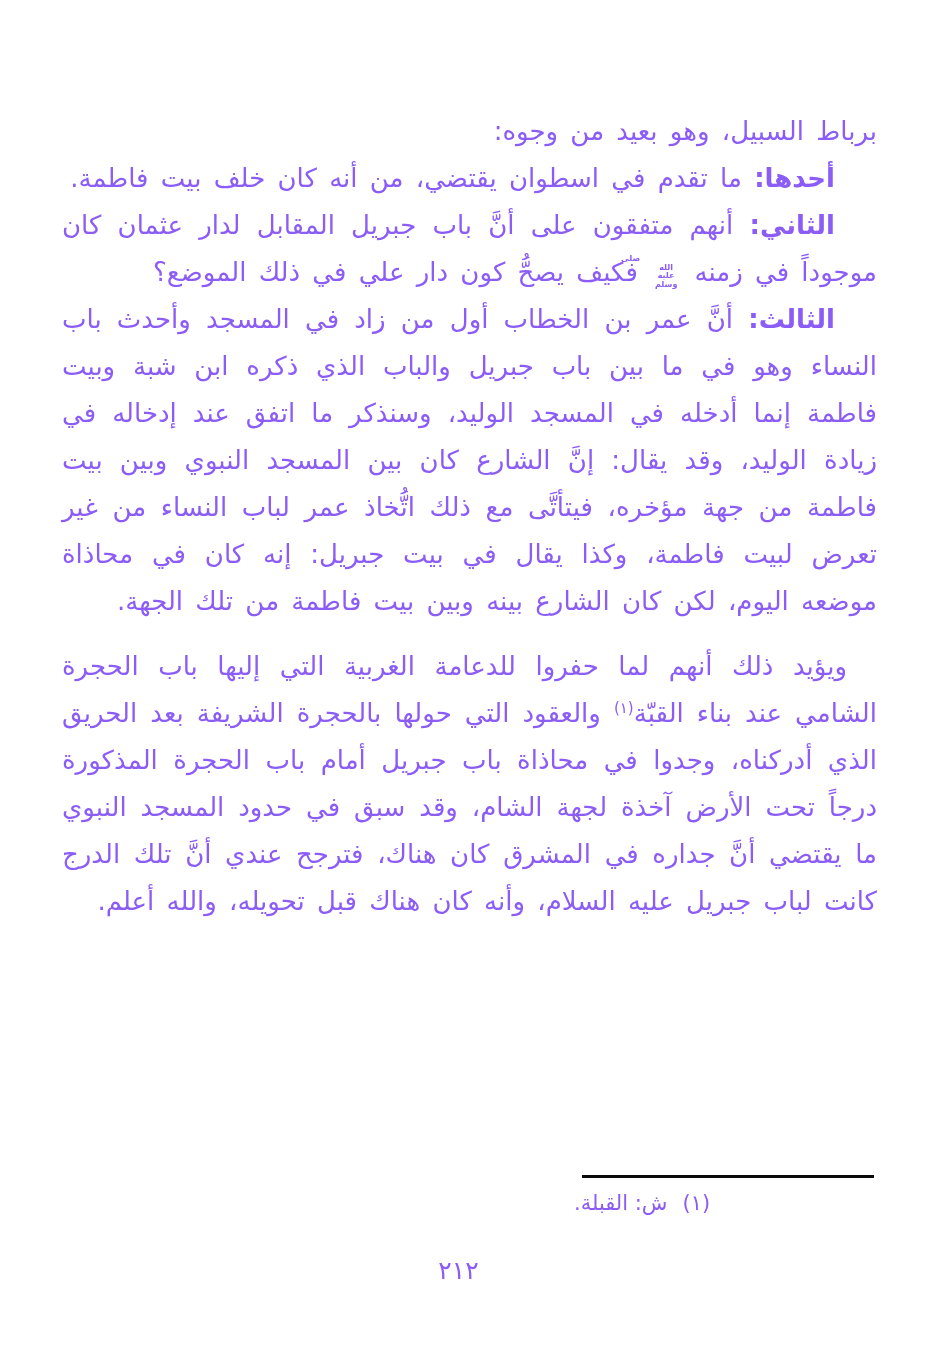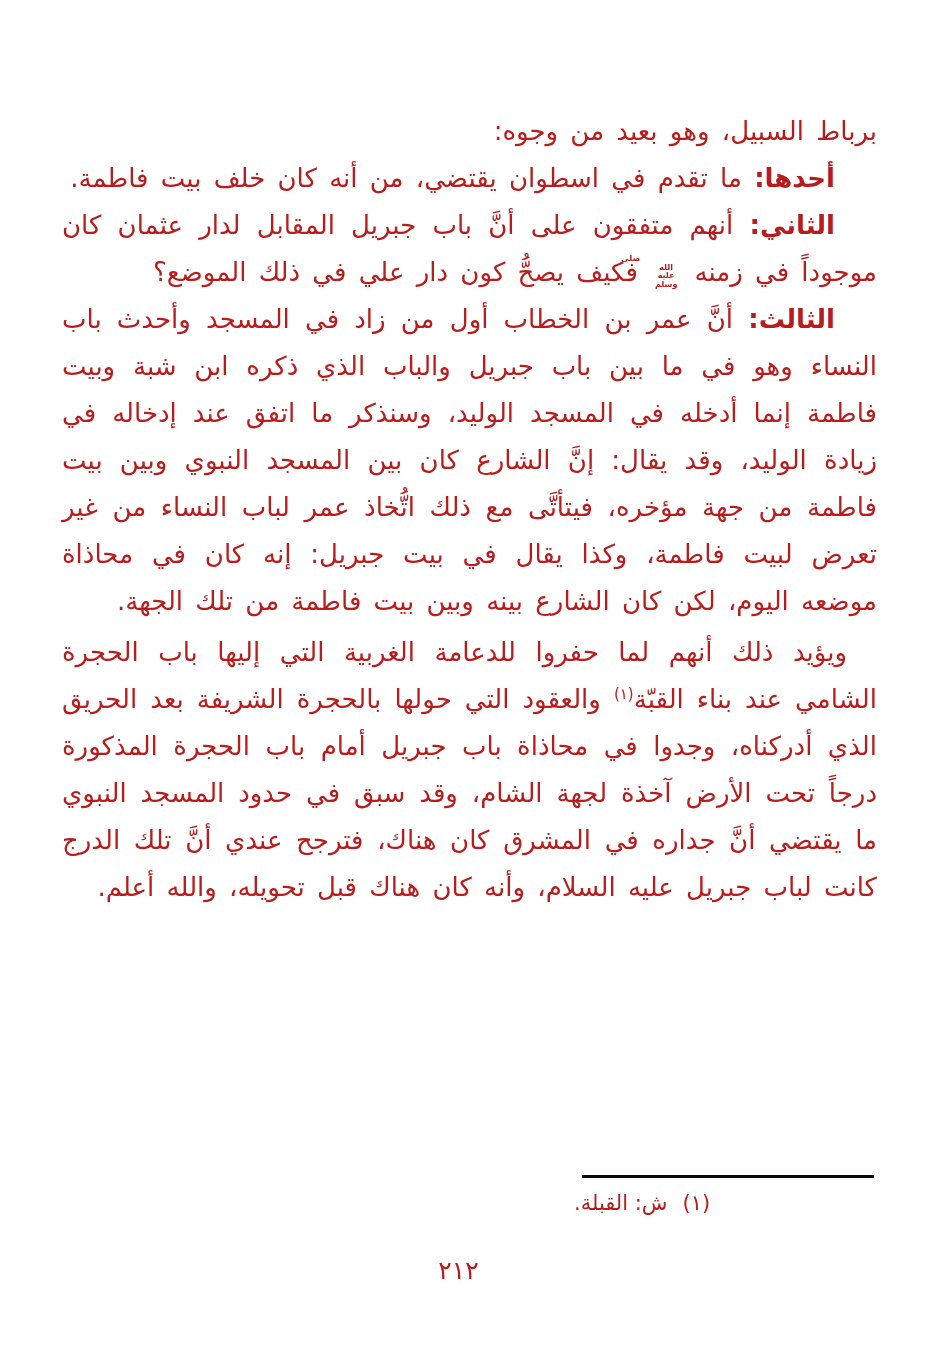--- a/index.html
+++ b/index.html
@@ -5,21 +5,21 @@
   html, body {
     margin: 0;
     padding: 0;
     background: #ffffff;
   }
   .page {
     position: relative;
     width: 941px;
     height: 1355px;
     background: #ffffff;
-    color: #b91c1c;
+    color: #8b5cf6;
     font-family: "DejaVu Sans", sans-serif;
     overflow: hidden;
   }
   .text-block {
     position: absolute;
     top: 108px;
     right: 64px;
     left: 62px;
     direction: rtl;
     unicode-bidi: embed;
@@ -29,21 +29,21 @@
     word-spacing: 4px;
   }
   .text-block p {
     margin: 0;
     text-indent: 42px;
   }
   .text-block p.continuation {
     text-indent: 0;
   }
   .text-block p.supporting {
-    margin-top: 4px;
+    margin-top: 18px;
     text-indent: 30px;
   }
   .lead {
     font-weight: bold;
   }
   .honorific {
     display: inline-block;
     width: 32px;
     font-size: 8px;
     line-height: 1.08;

